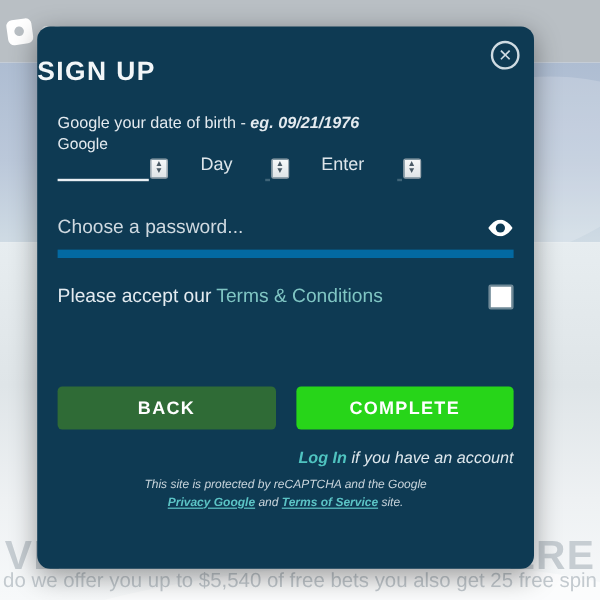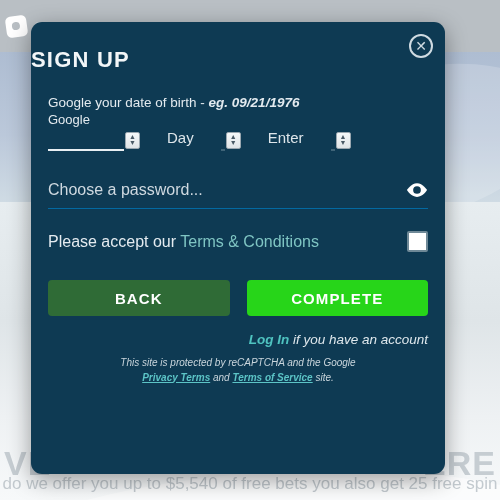--- a/index.html
+++ b/index.html
@@ -111,21 +111,21 @@
     background: linear-gradient(180deg,#f6f8f9,#dfe4e7);
     border: 1px solid #9aa7b0; border-radius: 2px;
     display: flex; flex-direction: column;
     align-items: center; justify-content: center;
     color: #4a5a66; font-size: 7px; line-height: 6px; cursor: pointer;
   }
   .dow-label { font-size: 15px; color: #dde5ea; padding-bottom: 1px; }
 
   .field {
     position: relative; margin-top: 30px;
-    border-bottom: 1px solid #0369a1;
+    border-bottom: 7px solid #0369a1;
     display: flex; align-items: center; padding-bottom: 9px;
   }
   .field input {
     flex: 1; background: transparent; border: none; outline: none;
     color: #fff; font-size: 16px;
     font-family: "Liberation Sans", sans-serif;
   }
   .field input::placeholder { color: #cfd9e0; opacity: 1; }
   .eye {
     width: 22px; height: 14px; flex: 0 0 auto; cursor: pointer;
@@ -141,20 +141,21 @@
     width: 21px; height: 21px; background: #fff;
     border: 2px solid #6f8997; border-radius: 2px; cursor: pointer;
   }
 
   #button-row { display: flex; gap: 17px; margin-top: 28px; }
   .btn {
     flex: 1; height: 36px; border: none; border-radius: 4px;
     font-size: 15px; font-weight: 700; letter-spacing: 1.1px;
     color: #ffffff; cursor: pointer;
     font-family: "Liberation Sans", sans-serif;
+    margin-top: 36px;
   }
   #back-button { background: #2f6b36; }
   #complete-button { background: #27d519; }
 
   #login-line {
     text-align: right; margin-top: 16px;
     font-size: 13.5px; font-style: italic; color: #dfe8ed;
   }
   #login-link {
     color: #4fc3c0; font-weight: 700; font-style: italic; cursor: pointer;
@@ -252,17 +253,17 @@
       <button class="btn" id="back-button">BACK</button>
       <button class="btn" id="complete-button">COMPLETE</button>
     </div>
 
     <div id="login-line">
       <span id="login-link">Log In</span><span> if you have an account</span>
     </div>
 
     <div id="recaptcha">
       <span>This site is protected by reCAPTCHA and the Google</span><br>
-      <a>Privacy Terms</a><span> and </span><a>Terms of Service</a><span> site.</span>
+      <a>Privacy Google</a><span> and </span><a>Terms of Service</a><span> site.</span>
     </div>
 
   </div>
 </div>
 
 </body></html>

